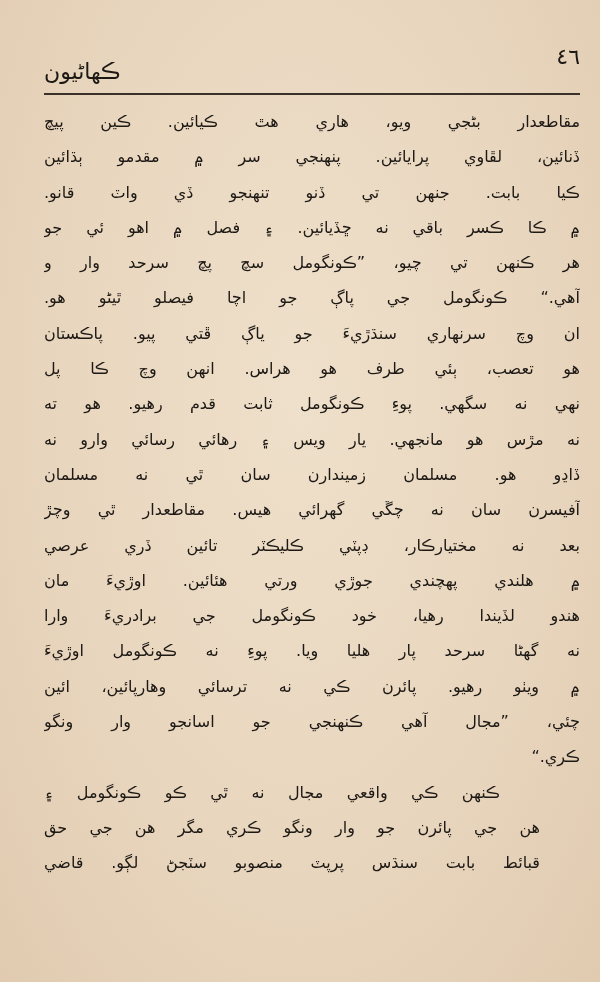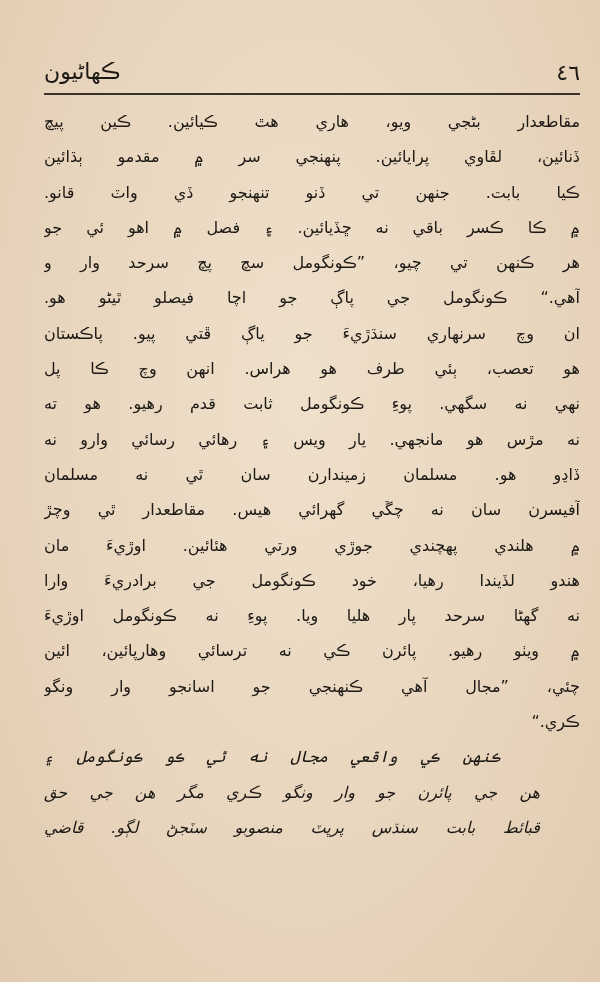--- a/index.html
+++ b/index.html
@@ -8,38 +8,38 @@
     background: #ead9c2;
     background-image: radial-gradient(ellipse at 50% 40%, #efe0cb 0%, #e8d5bd 60%, #e0cbb0 100%);
     font-family: "DejaVu Sans", sans-serif;
     color: #1c1814;
     position: relative;
   }
   .header {
     position: absolute; left: 44px; top: 42px; width: 536px; height: 44px;
   }
   .page-number {
-    position: absolute; right: 0; top: 18px;
+    position: absolute; right: 0; top: 2px;
     font-size: 22px; direction: rtl;
   }
   .running-title {
     position: absolute; left: 0; top: 17px;
     font-size: 22px; direction: rtl;
   }
   .rule {
     position: absolute; left: 44px; top: 93px; width: 536px; height: 2px;
     background: #3a322a;
   }
   .body-text {
     position: absolute; left: 44px; top: 104px; width: 536px;
     direction: rtl; text-align: justify;
     font-size: 16px; line-height: 35.3px;
   }
   .body-text p { margin: 0; }
-  .para-2 { text-indent: 40px; font-style: italic; }
+  .para-2 { text-indent: 40px; }
   .line { display: block; white-space: nowrap; overflow: hidden; text-align: justify; text-align-last: justify; }
   .line.last { text-align-last: right; }
 </style>
 </head>
 <body>
 
 <div class="header">
   <div class="running-title">ڪهاڻيون</div>
   <div class="page-number">٤٦</div>
 </div>
@@ -52,20 +52,21 @@
     <span class="line">ڪيا بابت. جنهن تي ڏنو تنهنجو ڏي واٽ قانو.</span>
     <span class="line">۾ ڪا ڪسر باقي نه ڇڏيائين. ۽ فصل ۾ اهو ئي جو</span>
     <span class="line">هر ڪنهن تي چيو، ”ڪونگومل سچ پچ سرحد وار و</span>
     <span class="line">آهي.“ ڪونگومل جي پاڳ جو اچا فيصلو ٿيڻو هو.</span>
     <span class="line">ان وچ سرنهاري سنڌڙيءَ جو ياڳ ڦتي پيو. پاڪستان</span>
     <span class="line">هو تعصب، ٻئي طرف هو هراس. انهن وچ ڪا پل</span>
     <span class="line">نهي نه سگهي. پوءِ ڪونگومل ثابت قدم رهيو. هو ته</span>
     <span class="line">نه مڙس هو مانجهي. يار ويس ۽ رهائي رسائي وارو نه</span>
     <span class="line">ڏاڍو هو. مسلمان زميندارن سان ٿي نه مسلمان</span>
     <span class="line">آفيسرن سان نه چڱي گهرائي هيس. مقاطعدار ٿي وچڙ</span>
+    <span class="line">بعد نه مختيارڪار، ڊپٽي ڪليڪٽر تائين ڏري عرصي</span>
     <span class="line">۾ هلندي پهچندي جوڙي ورتي هئائين. اوڙيءَ مان</span>
     <span class="line">هندو لڏيندا رهيا، خود ڪونگومل جي برادريءَ وارا</span>
     <span class="line">نه گهڻا سرحد پار هليا ويا. پوءِ نه ڪونگومل اوڙيءَ</span>
     <span class="line">۾ ويٺو رهيو. پائرن ڪي نه ترسائي وهارپائين، ائين</span>
     <span class="line">چئي، ”مجال آهي ڪنهنجي جو اسانجو وار ونگو</span>
     <span class="line last">ڪري.“</span>
   </p>
   <p class="para-2">
     <span class="line" style="padding-right:40px">ڪنهن ڪي واقعي مجال نه ٿي ڪو ڪونگومل ۽</span>
     <span class="line">هن جي پائرن جو وار ونگو ڪري مگر هن جي حق</span>

